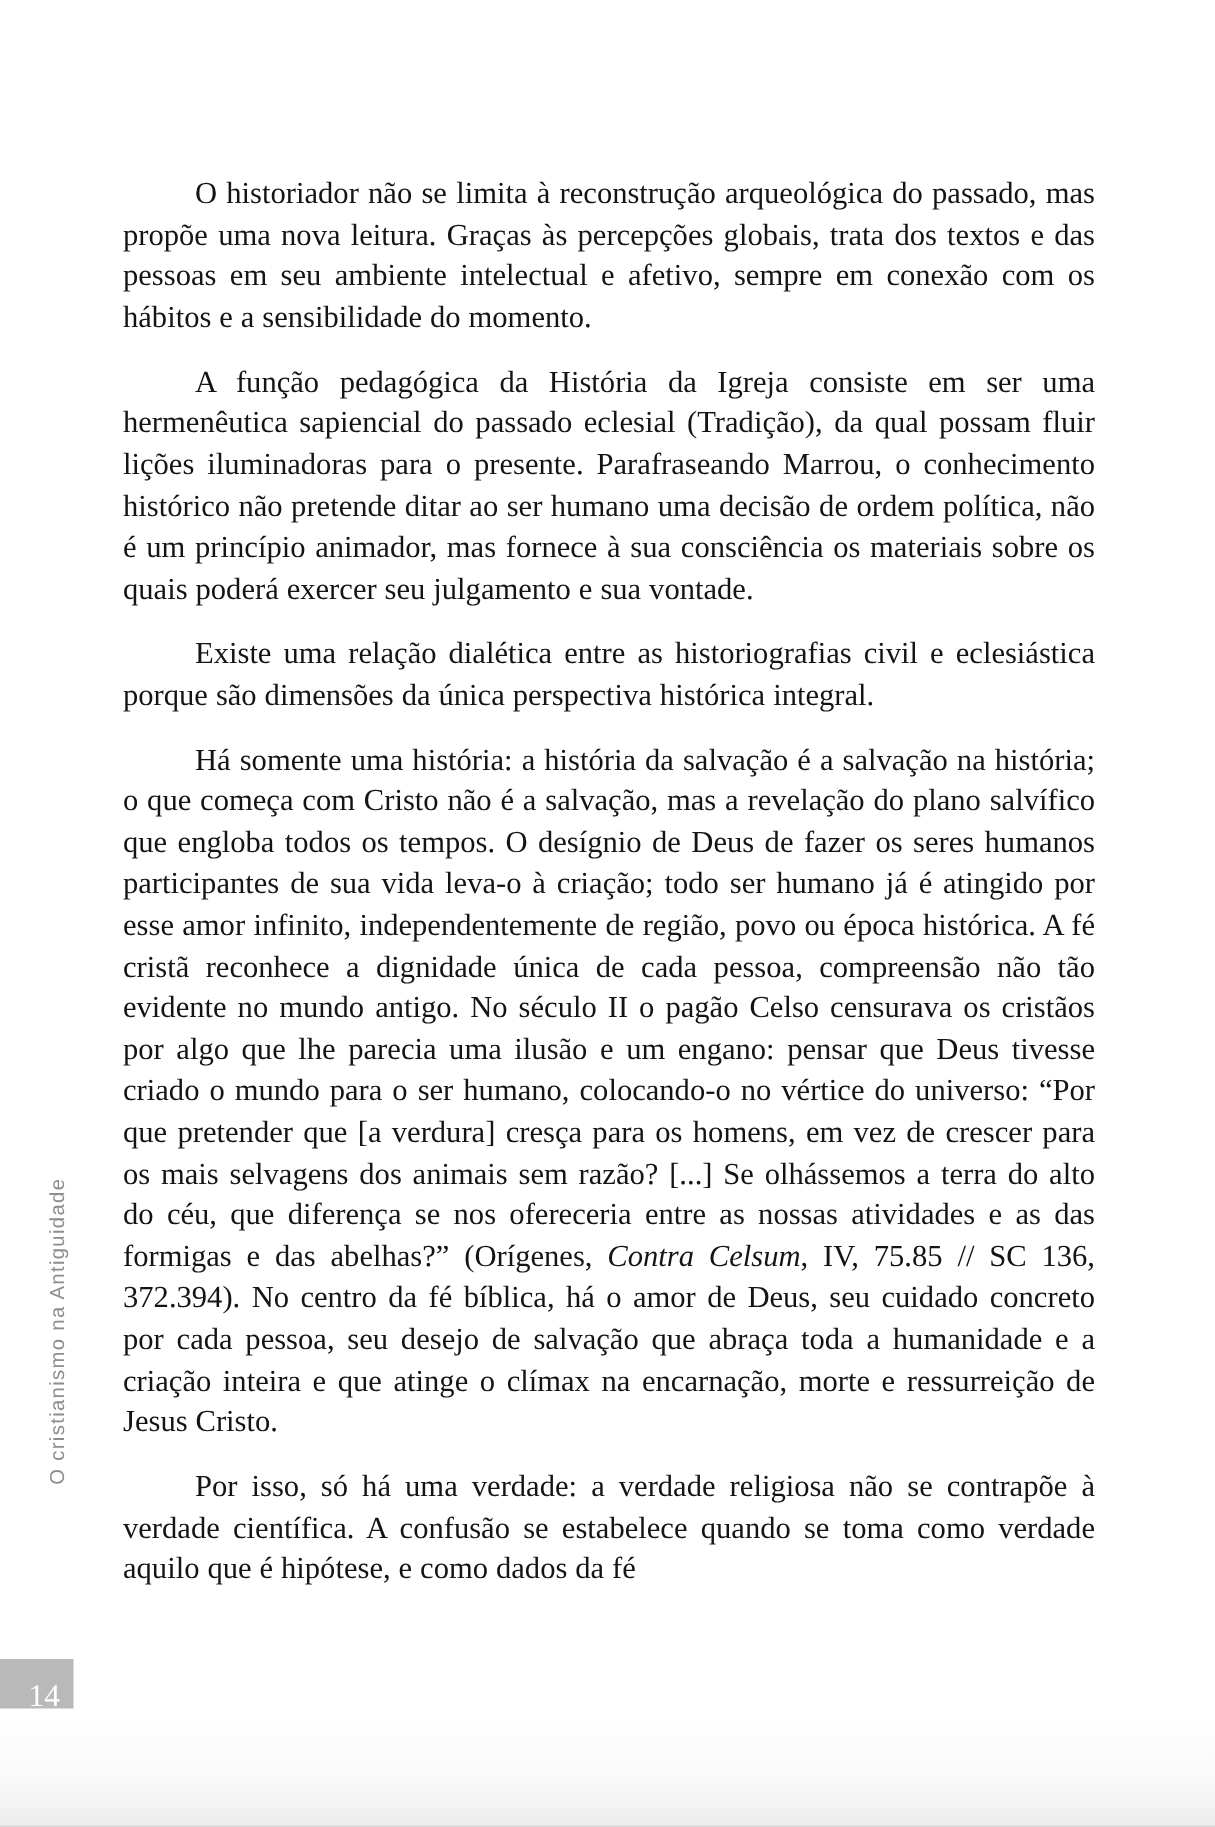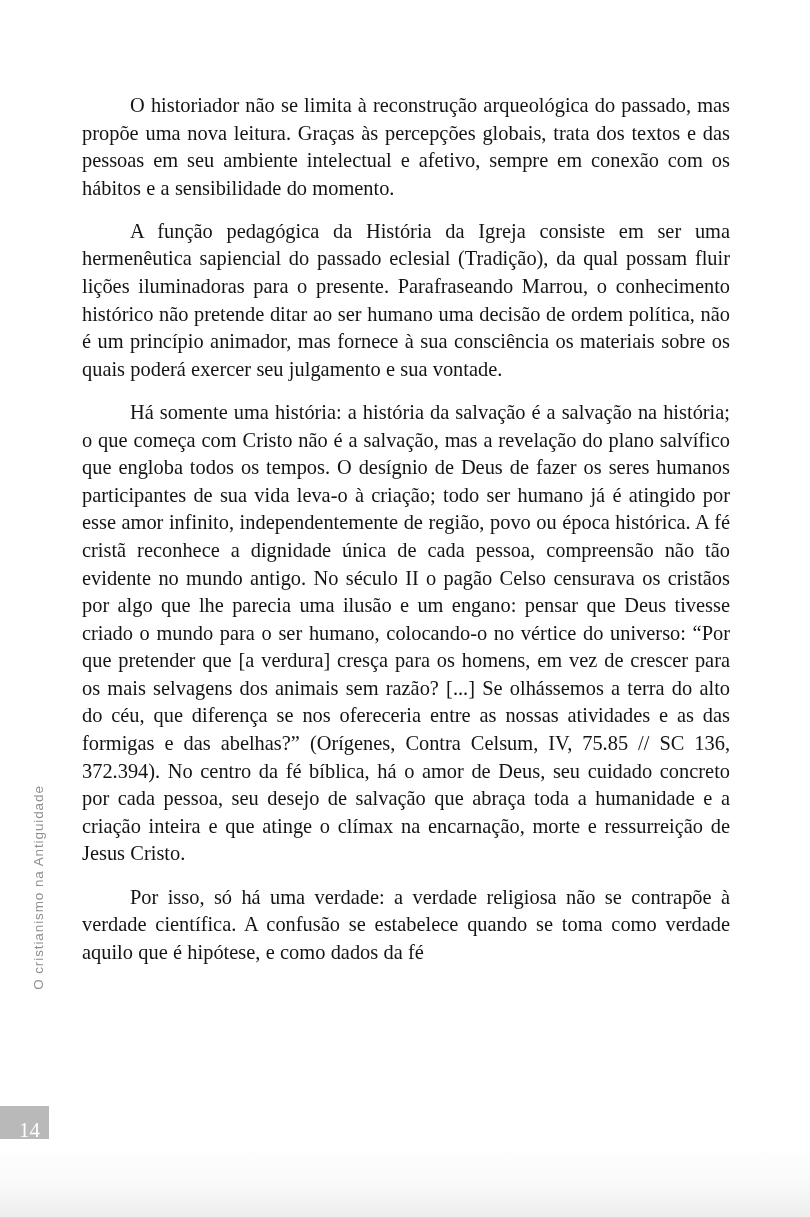--- a/index.html
+++ b/index.html
@@ -75,54 +75,56 @@
     color: #ffffff;
     line-height: 1;
     padding-left: 10px;
     margin-top: 16px;
   }
 
   
   .text-column {
     position: absolute;
     left: 82px;
-    top: 92px;
+    top: 116px;
     width: 648px;
   }
 
   p.body-par {
     margin: 0 0 15.5px 0;
     text-indent: 48px;
     text-align: justify;
     font-size: 20.4px;
     line-height: 27.6px;
     color: #141414;
     word-spacing: 0.2px;
     hyphens: manual;
   }
   p.body-par:last-child {
     margin-bottom: 12px;
   }
   .ital {
+    font-style: italic;
   }
 </style>
 </head>
 <body>
 
 <div class="page">
 
   <div class="side-title">O cristianismo na Antiguidade</div>
 
   <div class="folio-box">
     <span class="folio-num">14</span>
   </div>
 
   <div class="text-column">
     <p class="body-par">O historiador não se limita à reconstrução arqueológica do passado, mas propõe uma nova leitura. Graças às percepções globais, trata dos textos e das pessoas em seu ambiente intelectual e afetivo, sempre em conexão com os hábitos e a sensibilidade do momento.</p>
     <p class="body-par">A função pedagógica da História da Igreja consiste em ser uma hermenêutica sapiencial do passado eclesial (Tradição), da qual possam fluir lições iluminadoras para o presente. Parafraseando Marrou, o conhecimento histórico não pretende ditar ao ser humano uma decisão de ordem política, não é um princípio animador, mas fornece à sua consciência os materiais sobre os quais poderá exercer seu julgamento e sua vontade.</p>
+    <p class="body-par">Existe uma relação dialética entre as historiografias civil e eclesiástica porque são dimensões da única perspectiva histórica integral.</p>
     <p class="body-par">
       <span>Há somente uma história: a história da salvação é a salvação na história; o que começa com Cristo não é a salvação, mas a revelação do plano salvífico que engloba todos os tempos. O desígnio de Deus de fazer os seres humanos participantes de sua vida leva-o à criação; todo ser humano já é atingido por esse amor infinito, independentemente de região, povo ou época histórica. A fé cristã reconhece a dignidade única de cada pessoa, compreensão não tão evidente no mundo antigo. No século II o pagão Celso censurava os cristãos por algo que lhe parecia uma ilusão e um engano: pensar que Deus tivesse criado o mundo para o ser humano, colocando-o no vértice do universo: “Por que pretender que [a verdura] cresça para os homens, em vez de crescer para os mais selvagens dos animais sem razão? [...] Se olhássemos a terra do alto do céu, que diferença se nos ofereceria entre as nossas atividades e as das formigas e das abelhas?” (Orígenes, </span><span class="ital">Contra Celsum</span><span>, IV, 75.85 // SC 136, 372.394). No centro da fé bíblica, há o amor de Deus, seu cuidado concreto por cada pessoa, seu desejo de salvação que abraça toda a humanidade e a criação inteira e que atinge o clímax na encarnação, morte e ressurreição de Jesus Cristo.</span>
     </p>
     <p class="body-par">Por isso, só há uma verdade: a verdade religiosa não se contrapõe à verdade científica. A confusão se estabelece quando se toma como verdade aquilo que é hipótese, e como dados da fé</p>
   </div>
 
   <div class="page-bottom-shade"></div>
   <div class="page-bottom-line"></div>
 </div>
 

